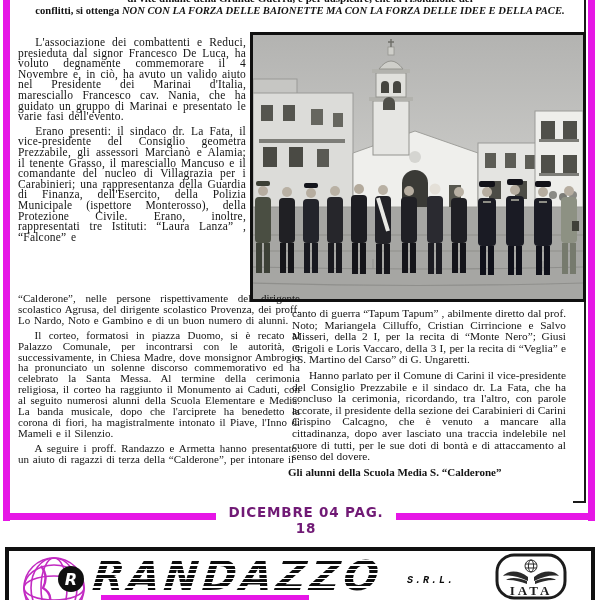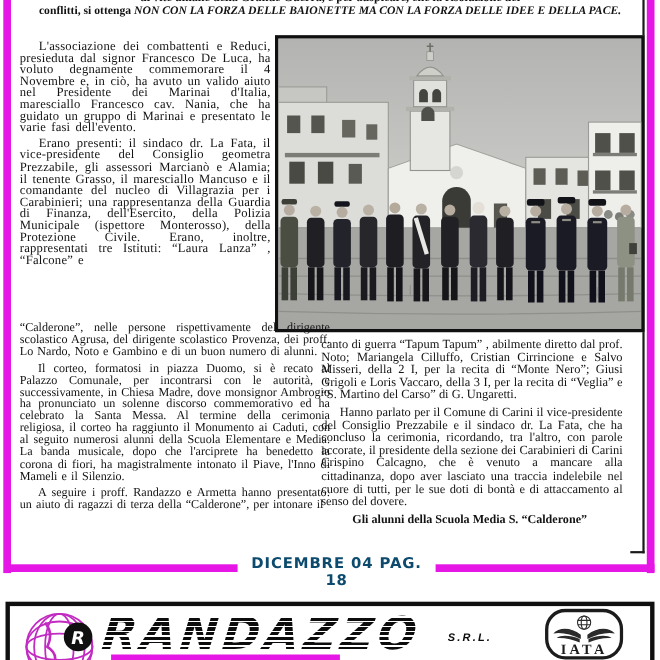--- a/index.html
+++ b/index.html
@@ -34,38 +34,38 @@
   
   .col{position:absolute;text-align:justify;}
   .colA{left:14px;top:33px;width:236px;height:266px;overflow:hidden;
         font-size:11.5px;line-height:10.6px;letter-spacing:0.2px;word-spacing:1.5px;}
   .colB{left:14px;top:289px;width:290px;height:213px;overflow:hidden;
         font-size:11px;line-height:10.9px;word-spacing:1px;}
   .colR{left:288px;top:304px;width:282px;height:208px;overflow:hidden;
         font-size:11.3px;line-height:11.6px;}
   .col p{margin:4px;text-indent:1.5em;}
   .col p.noindent{text-indent:0;}
-  .signature{margin-top:3px;text-align:center;font-weight:bold;font-size:11px;padding-right:4px;}
+  .signature{margin-top:3px;text-align:left;font-weight:bold;font-size:11px;padding-right:4px;}
 
   
   .page-label{position:absolute;left:216px;top:504px;width:180px;text-align:center;
               font-family:"DejaVu Sans", sans-serif;font-weight:bold;font-size:13.5px;
-              letter-spacing:0.8px;color:#0c4a6e;}
+              letter-spacing:0.8px;color:#701a75;}
 
   
   .banner{position:absolute;left:5px;top:547px;width:582px;height:70px;border:4px solid #101010;
           background:#fff;}
   .banner-globe{position:absolute;left:12px;top:1px;}
   .randazzo-wrap{position:absolute;left:84px;top:2px;width:320px;height:46px;}
   .randazzo{font-family:"DejaVu Sans", sans-serif;font-weight:bold;font-style:italic;
             font-size:41px;letter-spacing:4px;color:#0c0c0c;transform:skewX(-6deg);
             white-space:nowrap;line-height:46px;}
   .stripes{position:absolute;left:-6px;top:4px;width:330px;height:40px;pointer-events:none;
            background:repeating-linear-gradient(to bottom,transparent 0 3px,#ffffff 3px 4.4px);}
-  .srl{position:absolute;left:398px;top:24px;font-family:Liberation Sans, sans-serif;
+  .srl{position:absolute;left:398px;top:24px;font-family:Liberation Mono, monospace;
        font-weight:bold;font-style:italic;font-size:10px;letter-spacing:2px;color:#0c0c0c;}
   .banner-magenta{position:absolute;left:92px;top:44px;width:208px;height:12px;background:#E616E6;}
   .banner-iata{position:absolute;left:486px;top:2px;}
 </style>
 </head>
 <body>
 
 <div class="page">
 
   <div class="vbar left"></div>

